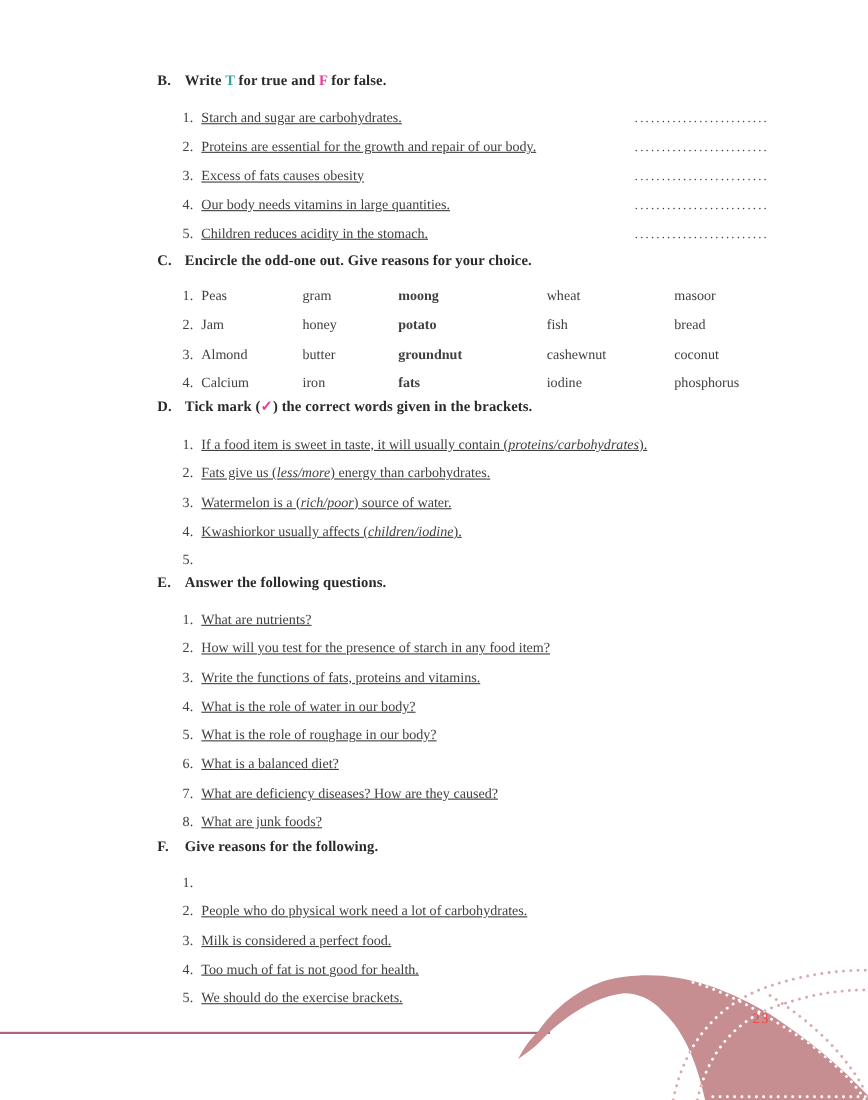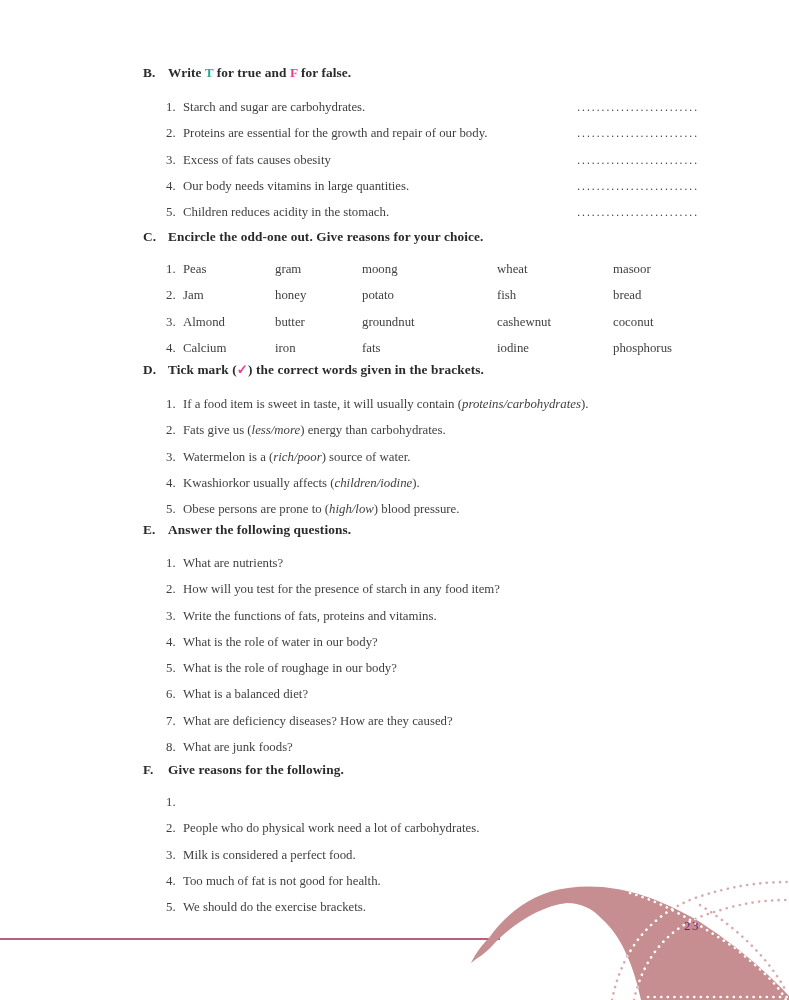--- a/index.html
+++ b/index.html
@@ -9,34 +9,34 @@
     color:#3f3f3f;position:relative;overflow:hidden;
   }
   .page{position:absolute;inset:0;background:#fff;}
   .content{position:absolute;left:143px;top:0;width:556px;}
   .sec{position:absolute;left:0;width:556px;}
   .sec-head{display:flex;font-weight:bold;font-size:13.3px;line-height:17px;color:#2a2a2a;letter-spacing:.1px;}
   .sec-letter{width:25px;flex:0 0 25px;}
   .items{margin:13px 0 0 0;padding:0;list-style:none;}
   .row{display:flex;align-items:baseline;height:26.3px;line-height:26.3px;font-size:12.8px;}
   .num{flex:0 0 17px;margin-left:23px;}
-  .itext{white-space:nowrap;}
+  .itext{white-space:nowrap;text-decoration:underline;}
   .leader{margin-left:auto;letter-spacing:2px;font-size:11.5px;color:#3f3f3f;white-space:nowrap;}
   .t-letter{color:#2fa99a;}
   .f-letter{color:#ea3a96;}
   .tick{color:#ea3a96;font-weight:bold;}
   .choice{font-style:italic;}
   
-  .w0{flex:0 0 92px;} .w1{flex:0 0 87px;} .w2{flex:0 0 135px;} .w3{flex:0 0 116px;} .w4{flex:1;}
+  .w0{flex:0 0 92px;} .w1{flex:0 0 87px;} .w2{flex:0 0 135px;font-weight:bold;} .w3{flex:0 0 116px;} .w4{flex:1;}
   
   .rule{position:absolute;left:0;top:938px;width:500px;height:2px;background:#b5607e;}
   .swoosh{position:absolute;left:440px;top:855px;width:349px;height:145px;}
   .pagenum{
     position:absolute;left:684px;top:918px;width:30px;
-    font-size:13px;letter-spacing:1.5px;color:#701a75;z-index:5;
+    font-size:13px;letter-spacing:1.5px;color:#ef4444;z-index:5;
   }
 </style>
 </head>
 <body>
 
 <div class="page">
   <div class="content">
 
     <div class="sec" style="top:64px">
       <div class="sec-head">
@@ -130,21 +130,20 @@
         <li class="row">
             <span class="num">3.</span>
             <span class="itext"><span>Watermelon is a (</span><span class="choice">rich/poor</span><span>) source of water.</span></span>
           </li>
         <li class="row">
             <span class="num">4.</span>
             <span class="itext"><span>Kwashiorkor usually affects (</span><span class="choice">children/iodine</span><span>).</span></span>
           </li>
         <li class="row">
             <span class="num">5.</span>
-            <span class="itext"><span>Obese persons are prone to (</span><span class="choice">high/low</span><span>) blood pressure.</span></span>
           </li>
       </ul>
     </div>
 
     <div class="sec" style="top:521px">
       <div class="sec-head">
         <span class="sec-letter">E.</span>
         <span>Answer the following questions.</span>
       </div>
       <ul class="items" style="margin-top:12px">

